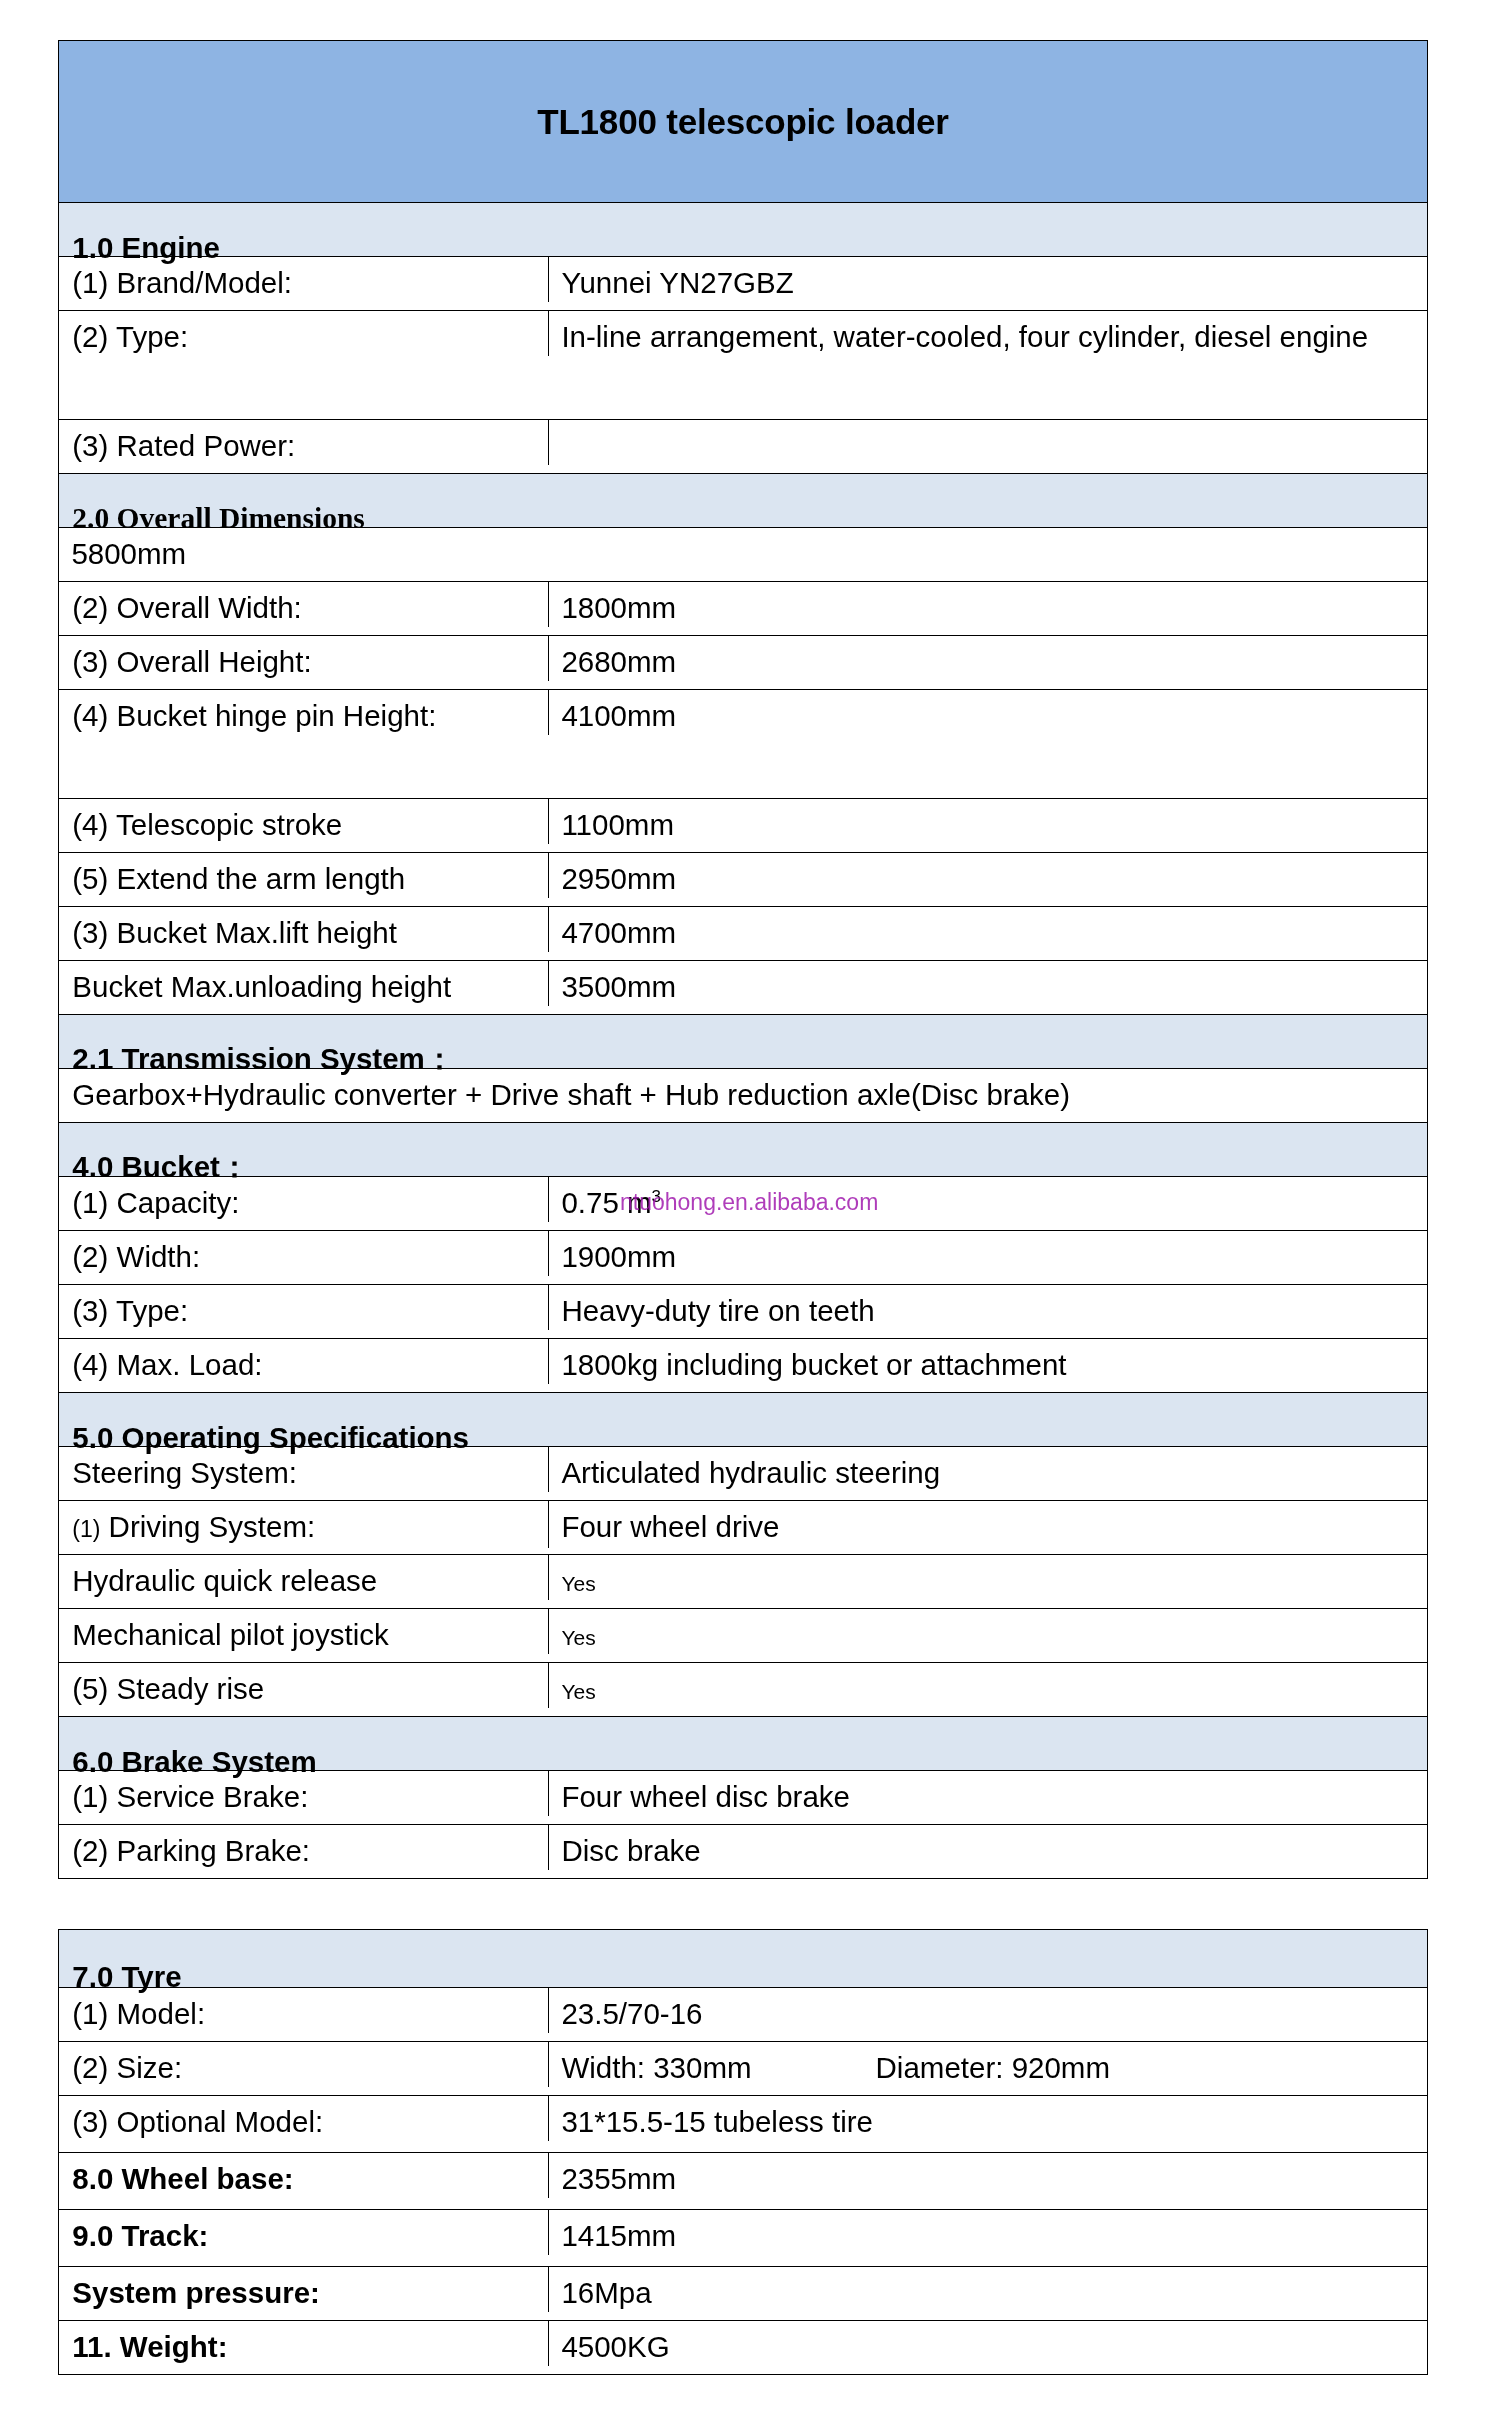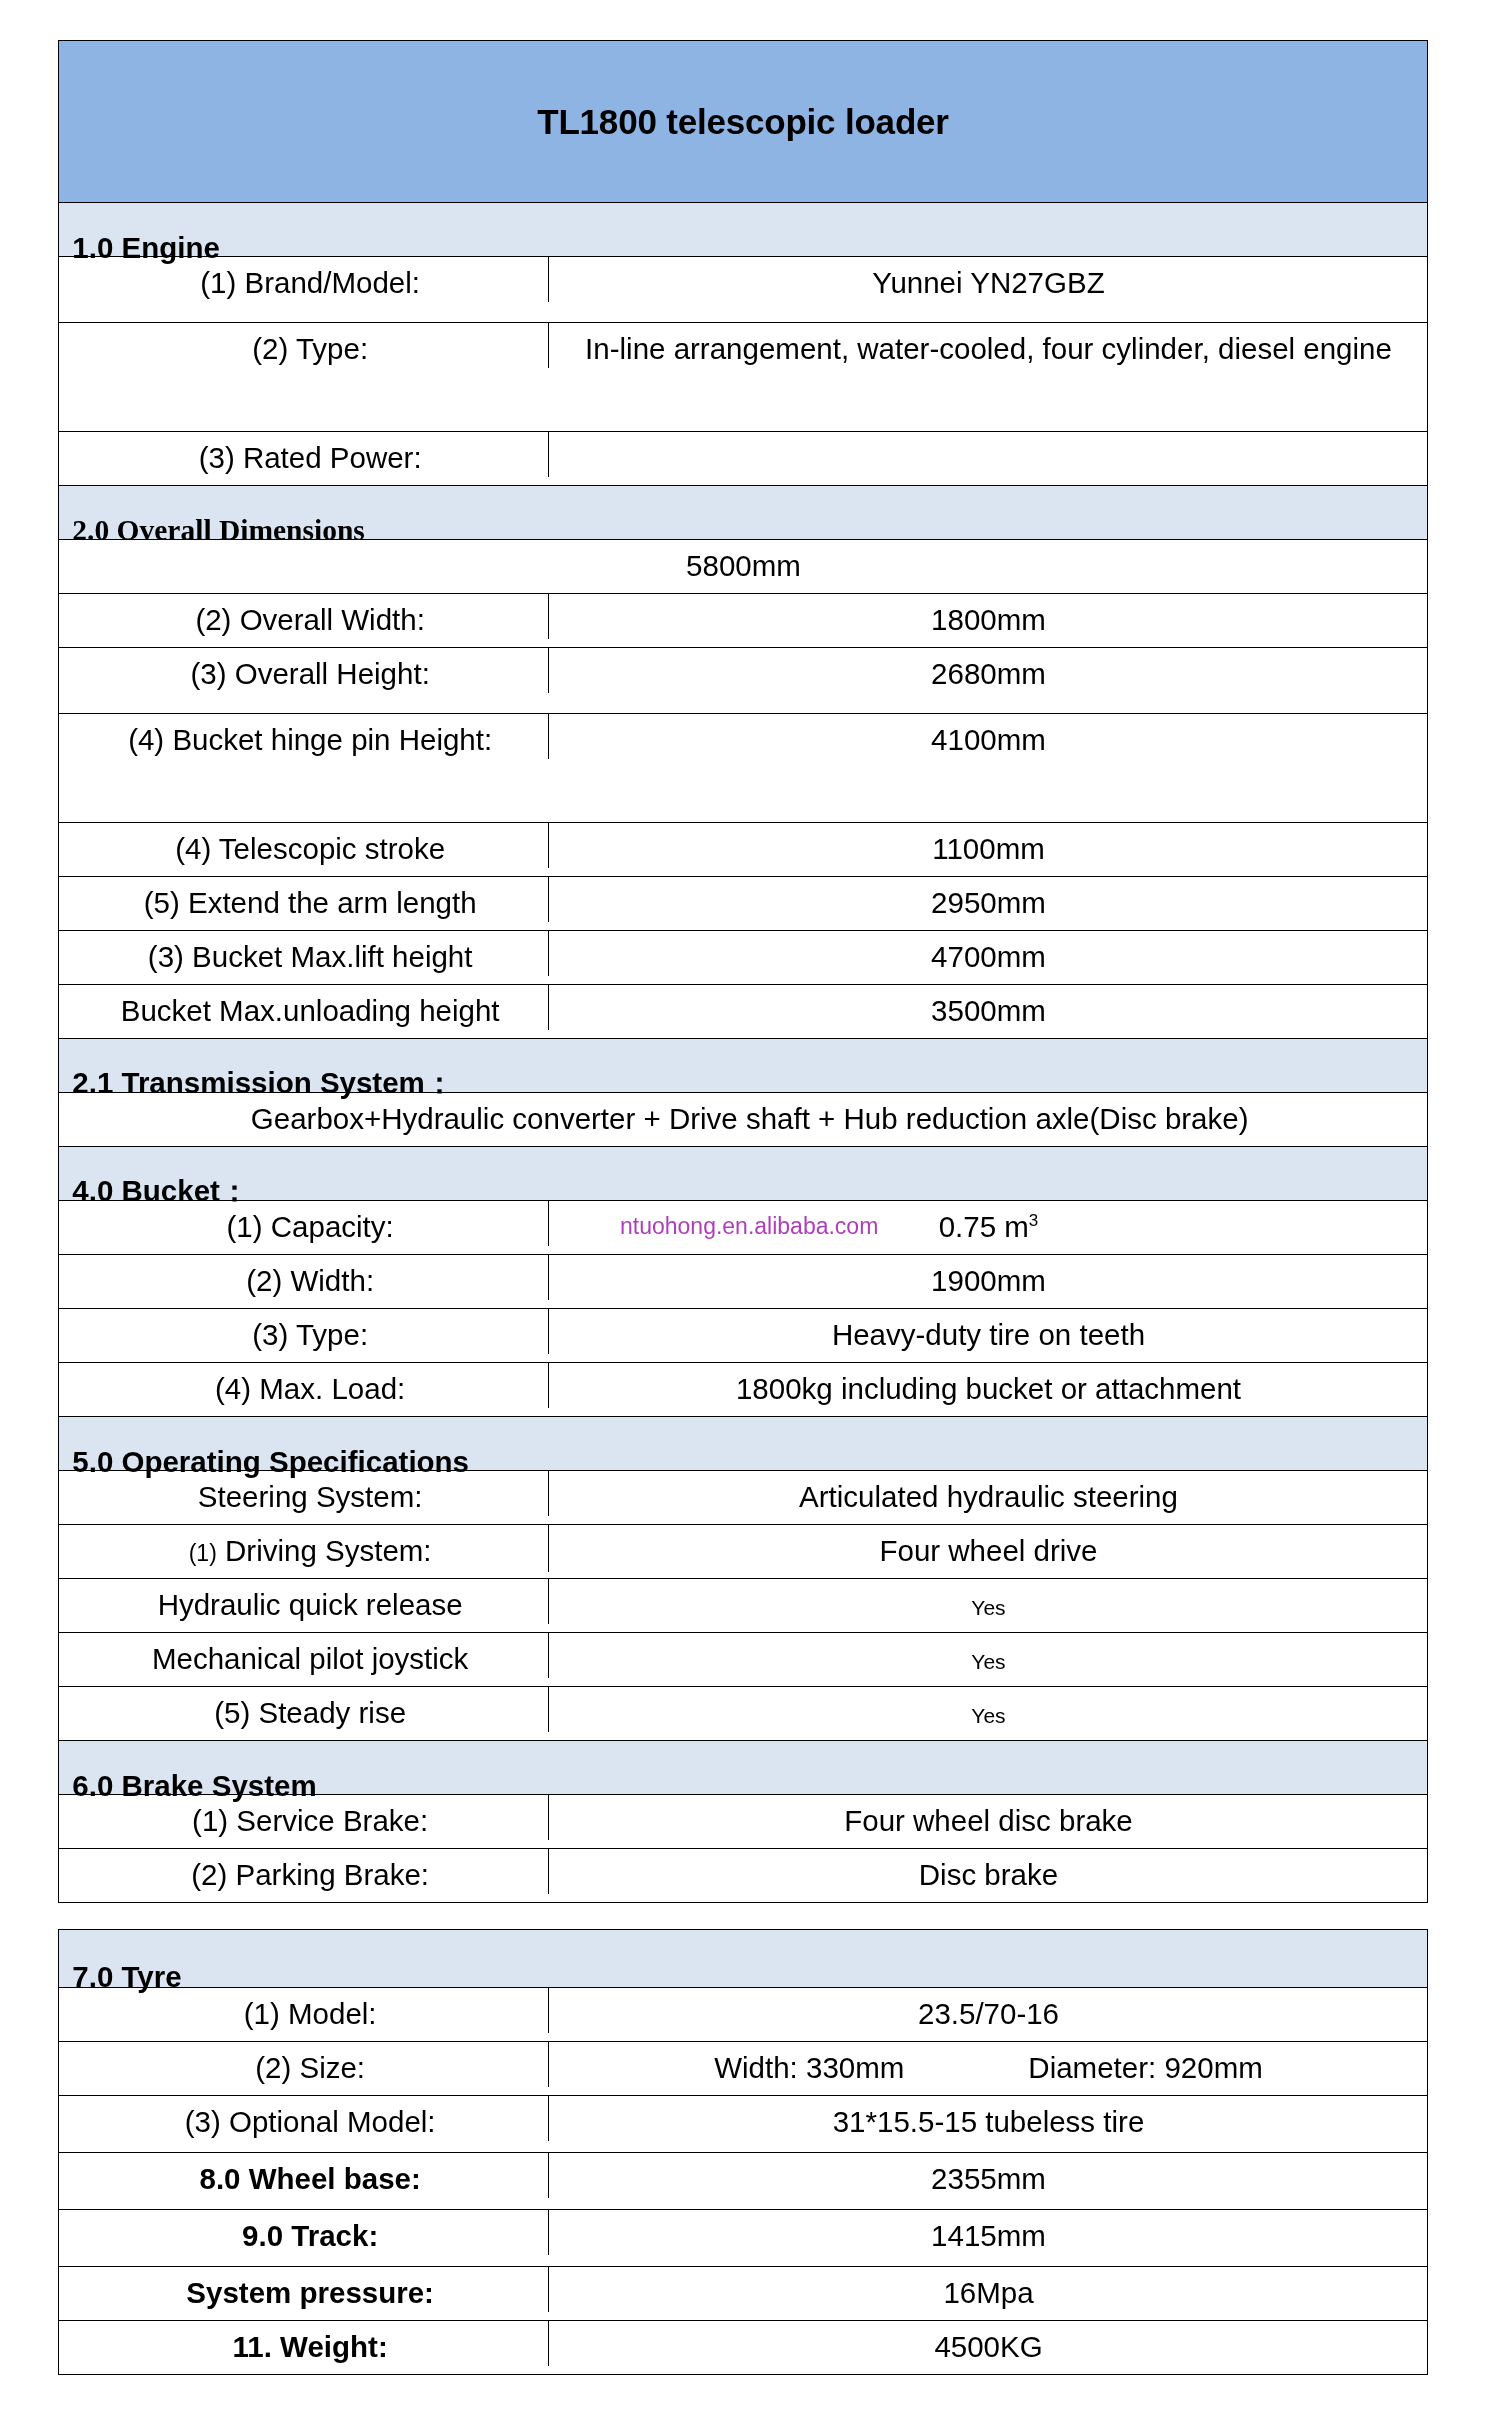--- a/index.html
+++ b/index.html
@@ -14,21 +14,20 @@
       font-family: "Liberation Sans", sans-serif;
       color: #000000;
       overflow: hidden;
     }
     .sheet {
       position: absolute;
       left: 58px;
       width: 1370px;
       border: 1.9px solid #000;
       box-sizing: border-box;
-      text-align: center;
     }
     .sheet-a { top: 40px; }
     .sheet-b { top: 1929px; }
     .row {
       display: flex;
       border-top: 1.9px solid #000;
       box-sizing: border-box;
     }
     .row:first-child { border-top: none; }
     .title-row {
@@ -54,21 +53,21 @@
       margin-top: 36px;
     }
     .section .sec-text.serif {
       font-family: "Liberation Serif", serif;
       font-size: 29.5px;
     }
     .spec {
       height: 54px;
       align-items: flex-start;
     }
-    .spec.tall { height: 109px; margin-top: 12px; }
+    .spec.tall { height: 109px; }
     .spec.h60 { height: 57px; }
     .cell-label {
       width: 490px;
       border-right: 1.9px solid #000;
       box-sizing: border-box;
       padding: 6.7px 0 0 13.3px;
       font-size: 29.5px;
       line-height: 38px;
       white-space: nowrap;
     }

